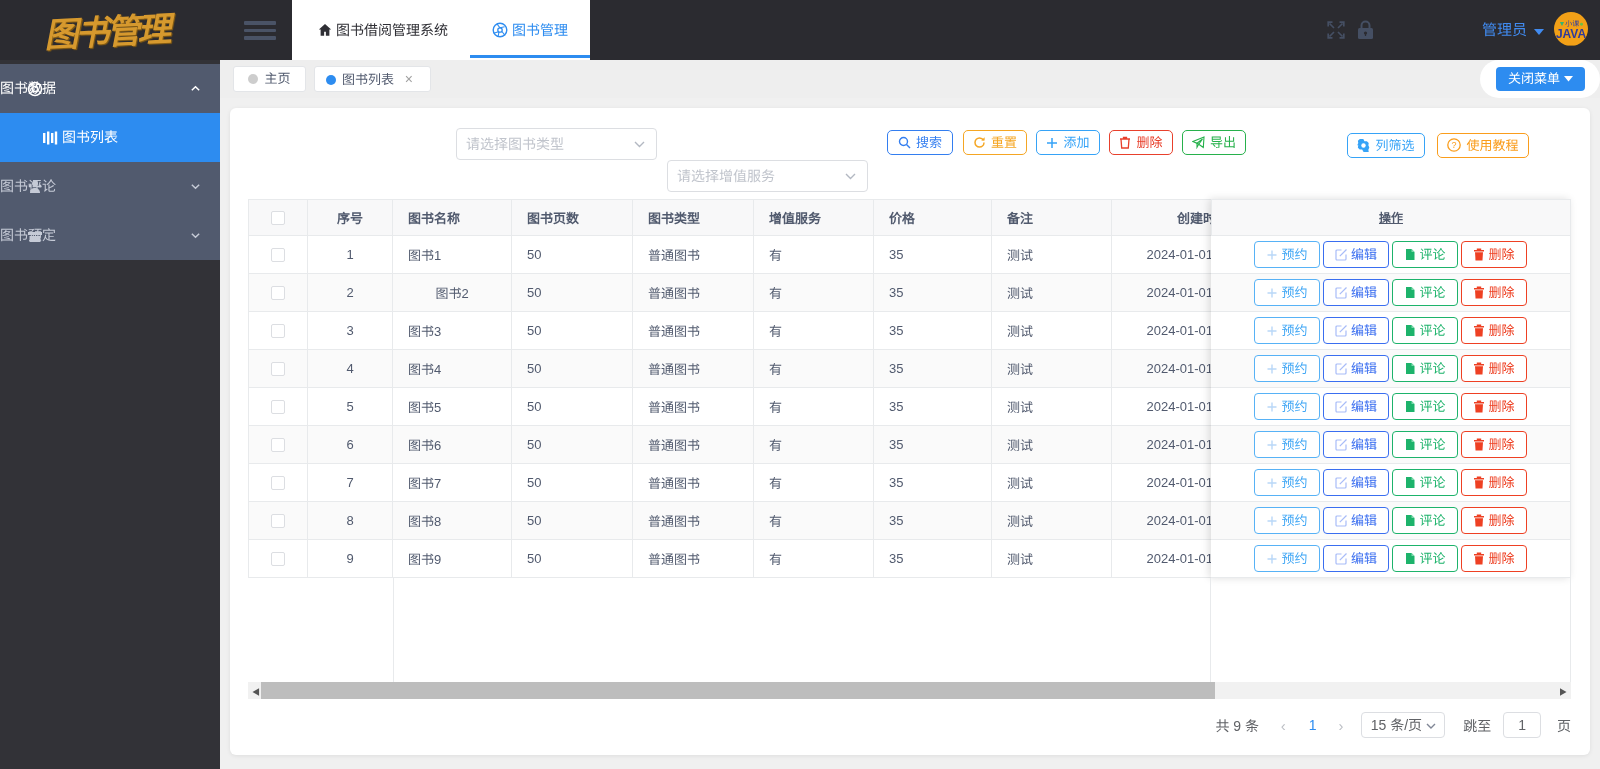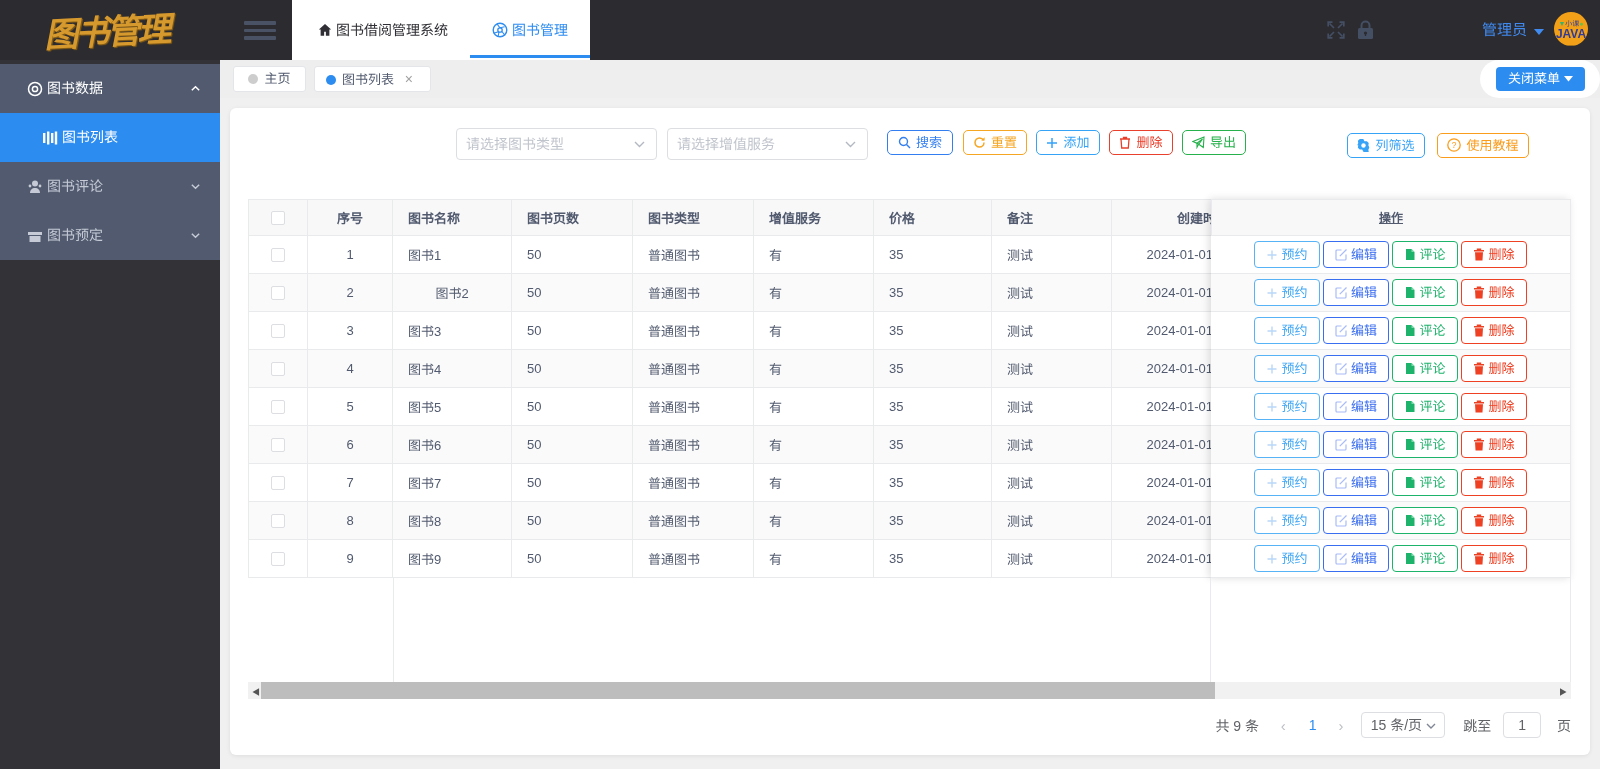--- a/index.html
+++ b/index.html
@@ -6,21 +6,21 @@
 * { margin:0; padding:0; box-sizing:border-box; }
 html,body { width:1600px; height:769px; overflow:hidden; }
 body { font-family:"Liberation Sans",sans-serif; font-size:14px; color:#515a6e; background:#f0f0f0; position:relative; }
 .abs { position:absolute; }
 
 
 #sidebar { left:0; top:0; width:220px; height:769px; background:#323237; }
 #logo { left:0; top:0; width:220px; height:60px; background:#2b2b30; }
 #logo .txt { position:absolute; left:44px; top:5px; font-size:34px; font-weight:bold; font-style:italic; color:#d6992e; transform:rotate(-3deg); letter-spacing:-3px; text-shadow:1px 1px 1px #8a5f12; font-family:"Liberation Serif",serif; }
 #menu { left:0; top:64px; width:220px; background:#515a6e; }
-.mitem { position:relative; height:49px; line-height:49px; color:#c5cad6; font-size:14px; padding-left:47px; }
+.mitem { position:relative; height:49px; line-height:49px; color:#c5cad6; font-size:14px; }
 .mitem .ic { position:absolute; left:27px; top:17px; line-height:0; }
 .mitem .arrow { position:absolute; right:19px; top:19px; line-height:0; }
 .mitem.first { color:#fff; }
 .mitem.active { background:#2d8cf0; color:#fff; padding-left:62px; }
 .mitem.active .ic { left:42px; }
 
 
 #navbar { left:220px; top:0; width:1380px; height:60px; background:#2b2b30; }
 #burger { left:24px; top:21px; width:32px; height:19px; }
 #burger div { height:3.5px; background:#4a5366; margin-bottom:4px; border-radius:1px; }
@@ -181,21 +181,21 @@
           <path d="M0 0h9L4.5 5.5z" fill="#fff"></path>
         </svg></div>
     </div>
 </div>
 
 <div class="abs" id="content">
   <div id="card">
     <div class="sinput" style="left:226px;width:201px;">请选择图书类型<svg style="position:absolute;right:11px;top:12px;" width="11" height="7" viewBox="0 0 11 7">
           <path d="M1 1l4.5 4.5L10 1" stroke="#b3b8c2" stroke-width="1.4" fill="none"></path>
         </svg></div>
-    <div class="sinput" style="left:437px;width:201px;">请选择增值服务<svg style="position:absolute;right:11px;top:12px;" width="11" height="7" viewBox="0 0 11 7">
+    <div class="sinput" style="left:437px;width:201px;margin-top:32px;">请选择增值服务<svg style="position:absolute;right:11px;top:12px;" width="11" height="7" viewBox="0 0 11 7">
           <path d="M1 1l4.5 4.5L10 1" stroke="#b3b8c2" stroke-width="1.4" fill="none"></path>
         </svg></div>
     <div class="btn" style="left:657px;width:66px;color:#337ef0;border:1px solid #337ef0;"><svg width="13" height="13" viewBox="0 0 13 13">
           <circle cx="5.5" cy="5.5" r="4" fill="none" stroke="#337ef0" stroke-width="1.4"></circle>
           <path d="M8.5 8.5L12 12" stroke="#337ef0" stroke-width="1.4"></path>
         </svg>搜索</div>
     <div class="btn" style="left:733px;width:64px;color:#f5a623;border:1px solid #f5a623;"><svg width="13" height="13" viewBox="0 0 13 13">
           <path d="M11 6.5A4.5 4.5 0 116.5 2c1.8 0 3.3 1 4.1 2.4" fill="none" stroke="#f5a623" stroke-width="1.5"></path>
           <path d="M11.6 1.2v3.4H8.2z" fill="#f5a623"></path>
         </svg>重置</div>

